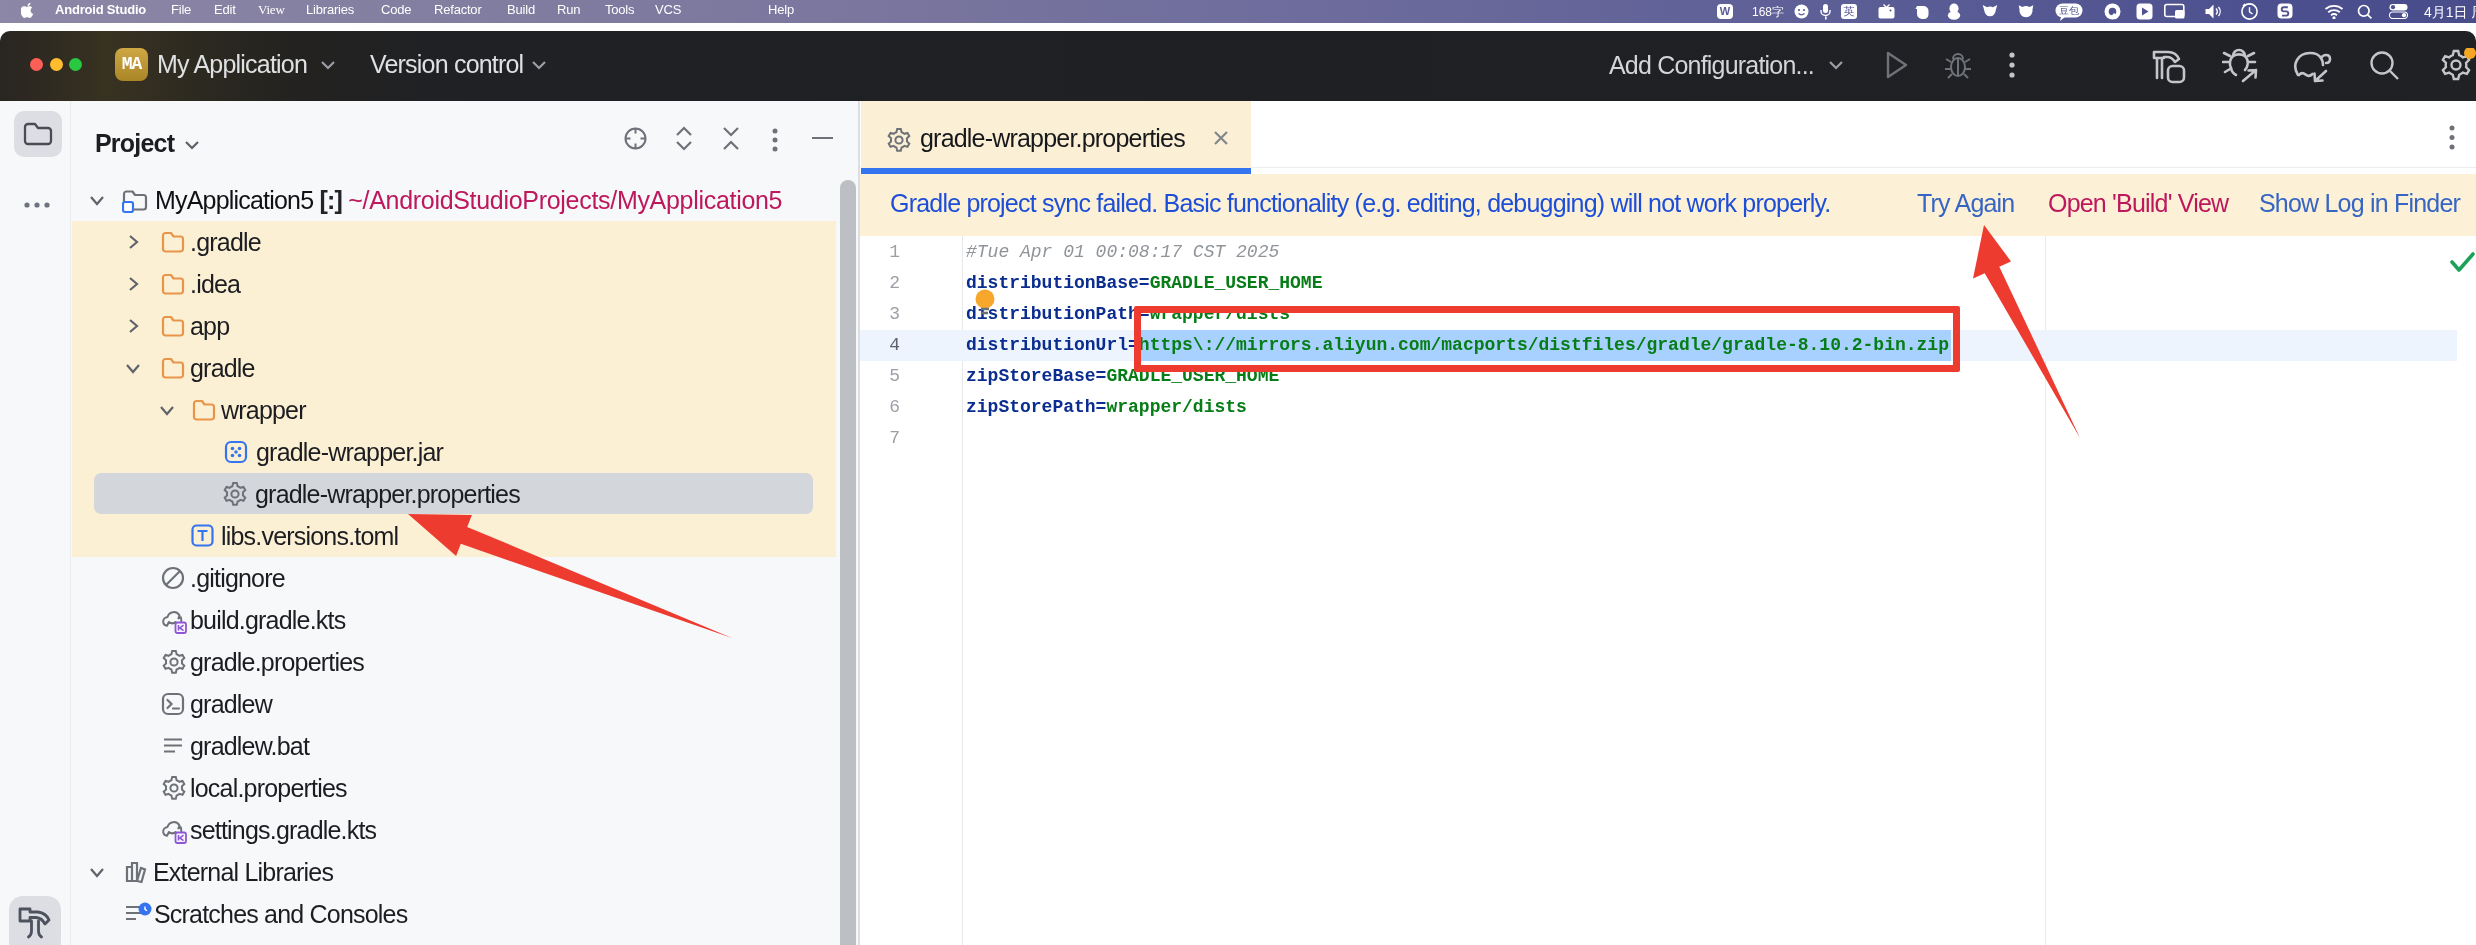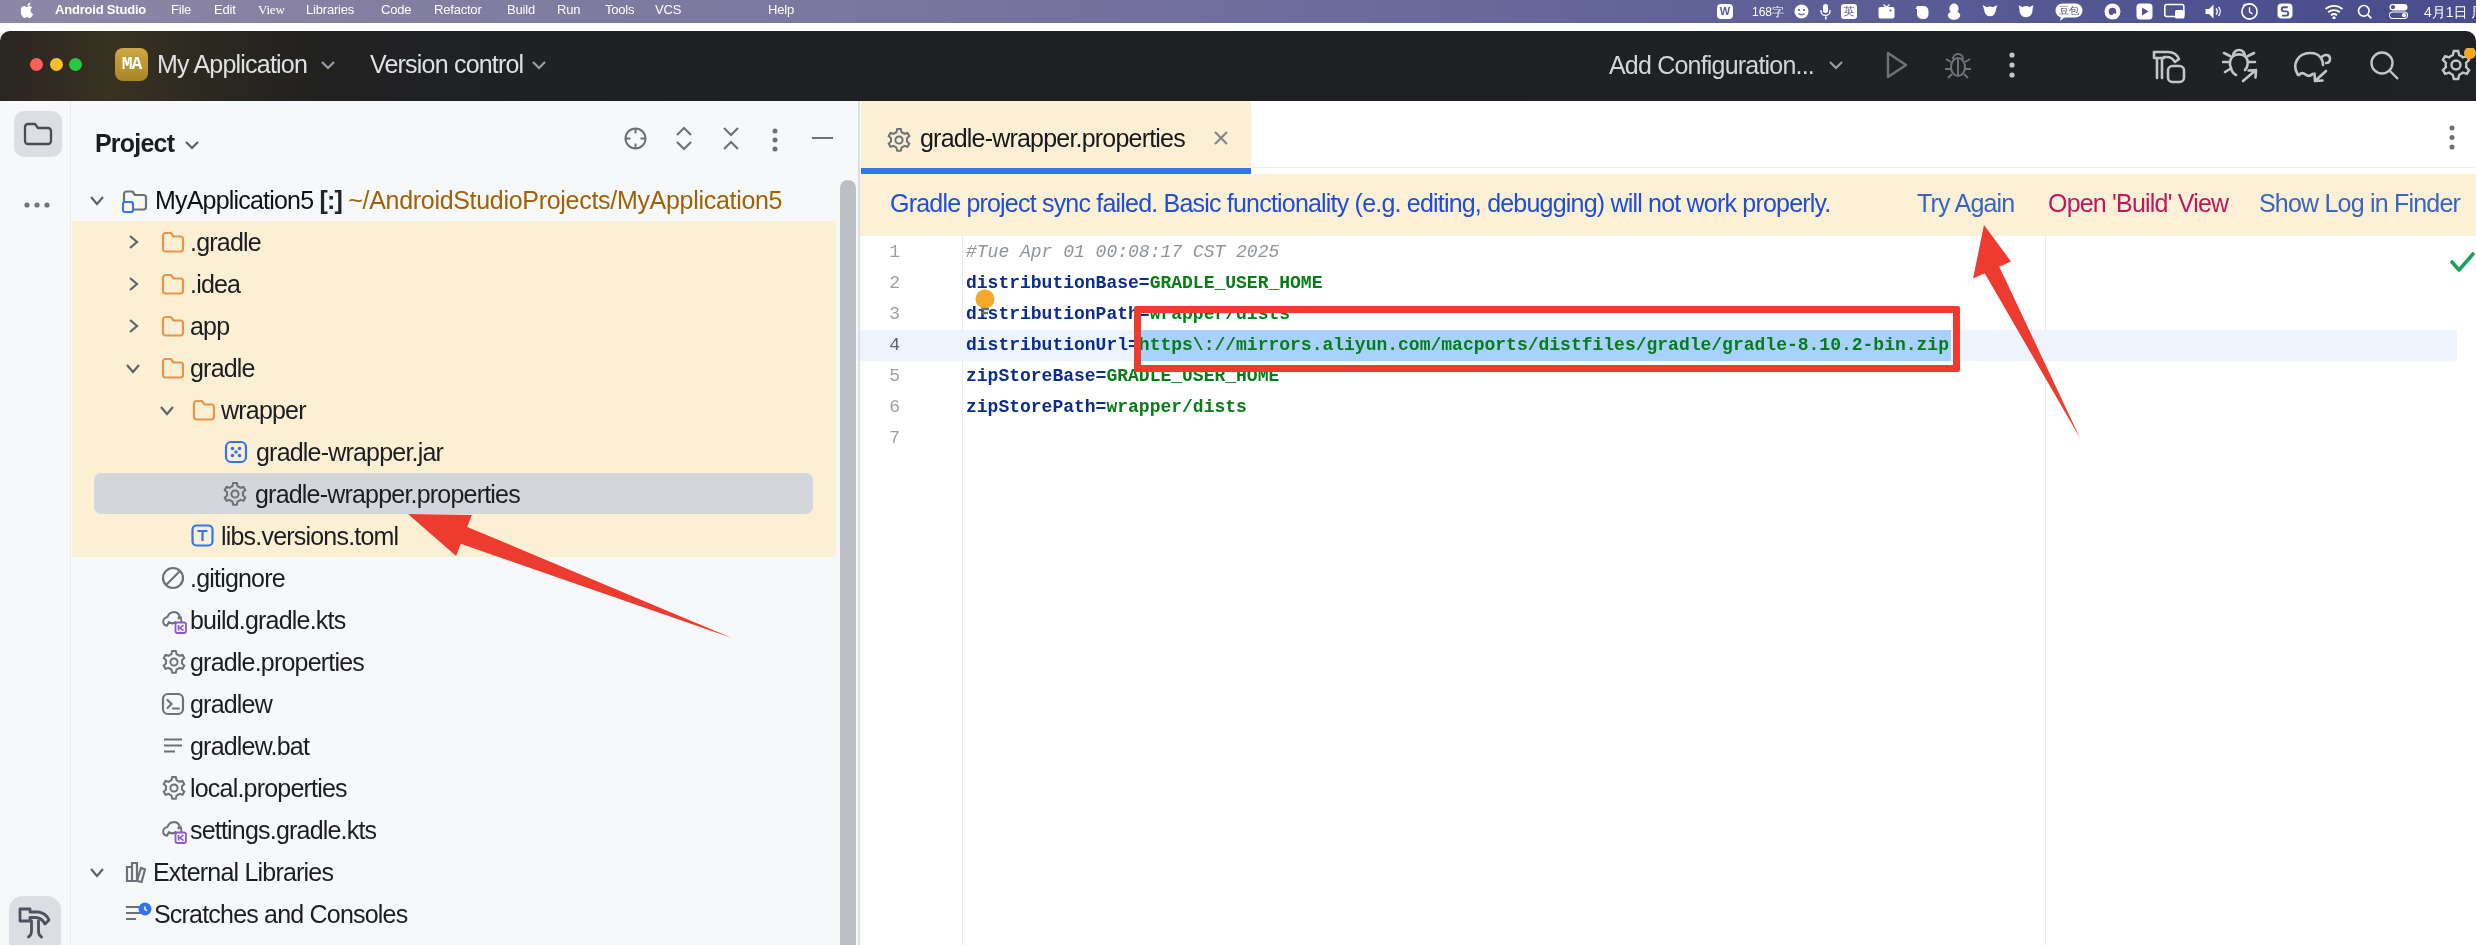--- a/index.html
+++ b/index.html
@@ -265,21 +265,21 @@
 <div class="ab" style="left:72px;top:190px;width:764px;height:336px;background:#fcf0d4"></div>
 <div class="ab" style="left:94px;top:442px;width:719px;height:41px;border-radius:7px;background:#d3d6db"></div>
 <div class="ab" style="left:840px;top:149px;width:16px;height:773px;border-radius:8px;background:#bcbfc4"></div>
 <svg class="ab" style="left:88px;top:160px" width="18" height="18">
       <path d="M3 6 l6 7 6-7" stroke="#5f636b" stroke-width="2.2" fill="none"></path>
     </svg>
 <svg class="ab" style="left:122px;top:157px" width="28" height="26">
       <path d="M2 6 a2.5 2.5 0 0 1 2.5-2.5 h6 l2.5 3.5 h8.5 a2.5 2.5 0 0 1 2.5 2.5 v9.5 a2.5 2.5 0 0 1 -2.5 2.5 h-17 a2.5 2.5 0 0 1 -2.5-2.5z" stroke="#6e7178" stroke-width="2.2" fill="none" stroke-linejoin="round"></path>
       <rect x="1" y="14" width="10" height="10" rx="2" fill="#fff" stroke="#3574f0" stroke-width="2.2"></rect>
     </svg>
-<div class="ab t" style="left:155px;top:155px"><span style="color:#101114">MyApplication5</span> <span style="font-weight:bold;color:#222428">[:]</span> <span style="color:#a16207;letter-spacing:-0.3px">~/AndroidStudioProjects/MyApplication5</span></div>
+<div class="ab t" style="left:155px;top:155px"><span style="color:#101114">MyApplication5</span> <span style="font-weight:bold;color:#222428">[:]</span> <span style="color:#be185d;letter-spacing:-0.3px">~/AndroidStudioProjects/MyApplication5</span></div>
 <svg class="ab" style="left:124px;top:202px" width="18" height="18">
       <path d="M6 3 l7 6 -7 6" stroke="#5f636b" stroke-width="2.2" fill="none"></path>
     </svg>
 <svg class="ab" style="left:161px;top:199px" width="24" height="24">
       <path d="M2 5.5 a2.5 2.5 0 0 1 2.5-2.5 h5.5 l2.5 3.5 h7 a2.5 2.5 0 0 1 2.5 2.5 v10 a2.5 2.5 0 0 1 -2.5 2.5 h-15 a2.5 2.5 0 0 1 -2.5-2.5z" stroke="#e8954a" stroke-width="2.2" fill="none" stroke-linejoin="round"></path>
     </svg>
 <div class="ab t" style="left:190px;top:197px">.gradle</div>
 <svg class="ab" style="left:124px;top:244px" width="18" height="18">
       <path d="M6 3 l7 6 -7 6" stroke="#5f636b" stroke-width="2.2" fill="none"></path>
     </svg>

